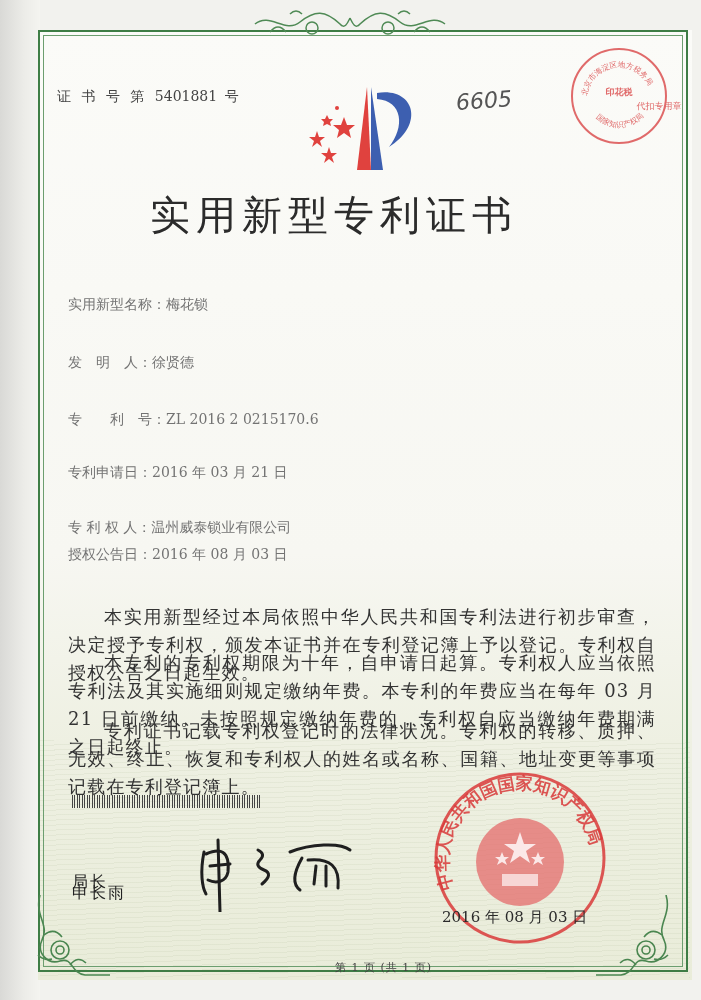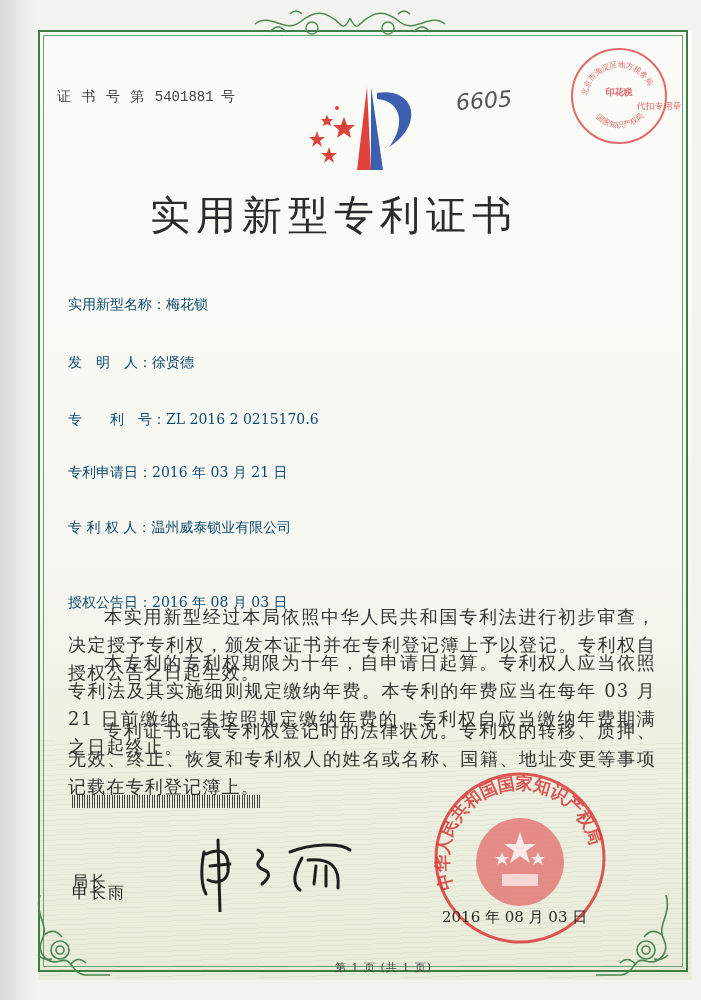--- a/index.html
+++ b/index.html
@@ -30,21 +30,21 @@
     border: 1px solid #6c9e6f; box-sizing: border-box;
   }
   .top-ornament { position: absolute; left: 250px; top: 4px; width: 200px; height: 40px; }
   .corner-orn { position: absolute; width: 80px; height: 90px; }
   .corner-bl { left: 30px; top: 895px; }
   .corner-br { left: 596px; top: 895px; }
 
   .cert-number {
     position: absolute; left: 57px; top: 88px; font-size: 14px; letter-spacing: 3px; color: #444;
   }
-  .cert-number .num { letter-spacing: 0; font-family: Liberation Mono, monospace; }
+  .cert-number .num { letter-spacing: 0; }
   .handwritten-note {
     position: absolute; left: 456px; top: 88px; font-size: 22px; color: #555;
     font-family: "DejaVu Sans", sans-serif; font-style: italic; transform: rotate(-4deg);
   }
   .logo { position: absolute; left: 305px; top: 75px; width: 125px; height: 95px; }
 
   .tax-stamp {
     position: absolute; left: 571px; top: 48px; width: 96px; height: 96px;
     border: 2px solid #e06a6a; border-radius: 50%; box-sizing: border-box;
     color: #e06a6a; text-align: center;
@@ -53,24 +53,24 @@
   .tax-stamp .center { position: absolute; left: 0; width: 100%; font-size: 9px; }
   .tax-stamp .c1 { top: 36px; font-weight: bold; }
   .tax-stamp .c2 { top: 50px; margin-left: 40px; }
 
   .title {
     position: absolute; left: 0; width: 668px; top: 188px; text-align: center;
     font-size: 40px; letter-spacing: 6px; color: #2b2b2b;
     font-family: "DejaVu Serif", serif;
   }
 
-  .field { position: absolute; left: 68px; font-size: 14px; color: #0c4a6e; white-space: nowrap; }
+  .field { position: absolute; left: 68px; font-size: 14px; color: #737373; white-space: nowrap; }
   .field .label { display: inline-block; }
   .f1 { top: 296px; } .f2 { top: 354px; } .f3 { top: 411px; }
-  .f4 { top: 464px; } .f5 { top: 519px; } .f6 { top: 594px; }
+  .f4 { top: 464px; } .f5 { top: 519px; } .f6 { top: 546px; }
 
   .para {
     position: absolute; left: 68px; width: 588px; font-size: 18px; line-height: 28px;
     letter-spacing: 1.2px; color: #333; text-indent: 2em; text-align: justify;
   }
   .p1 { top: 603px; } .p2 { top: 649px; } .p3 { top: 717px; }
 
   .barcode { position: absolute; left: 72px; top: 795px; width: 190px; height: 13px;
     background: repeating-linear-gradient(90deg, #444 0px, #444 1px, transparent 1px, transparent 2px, #444 2px, #444 3px, transparent 3px, transparent 5px);
   }

